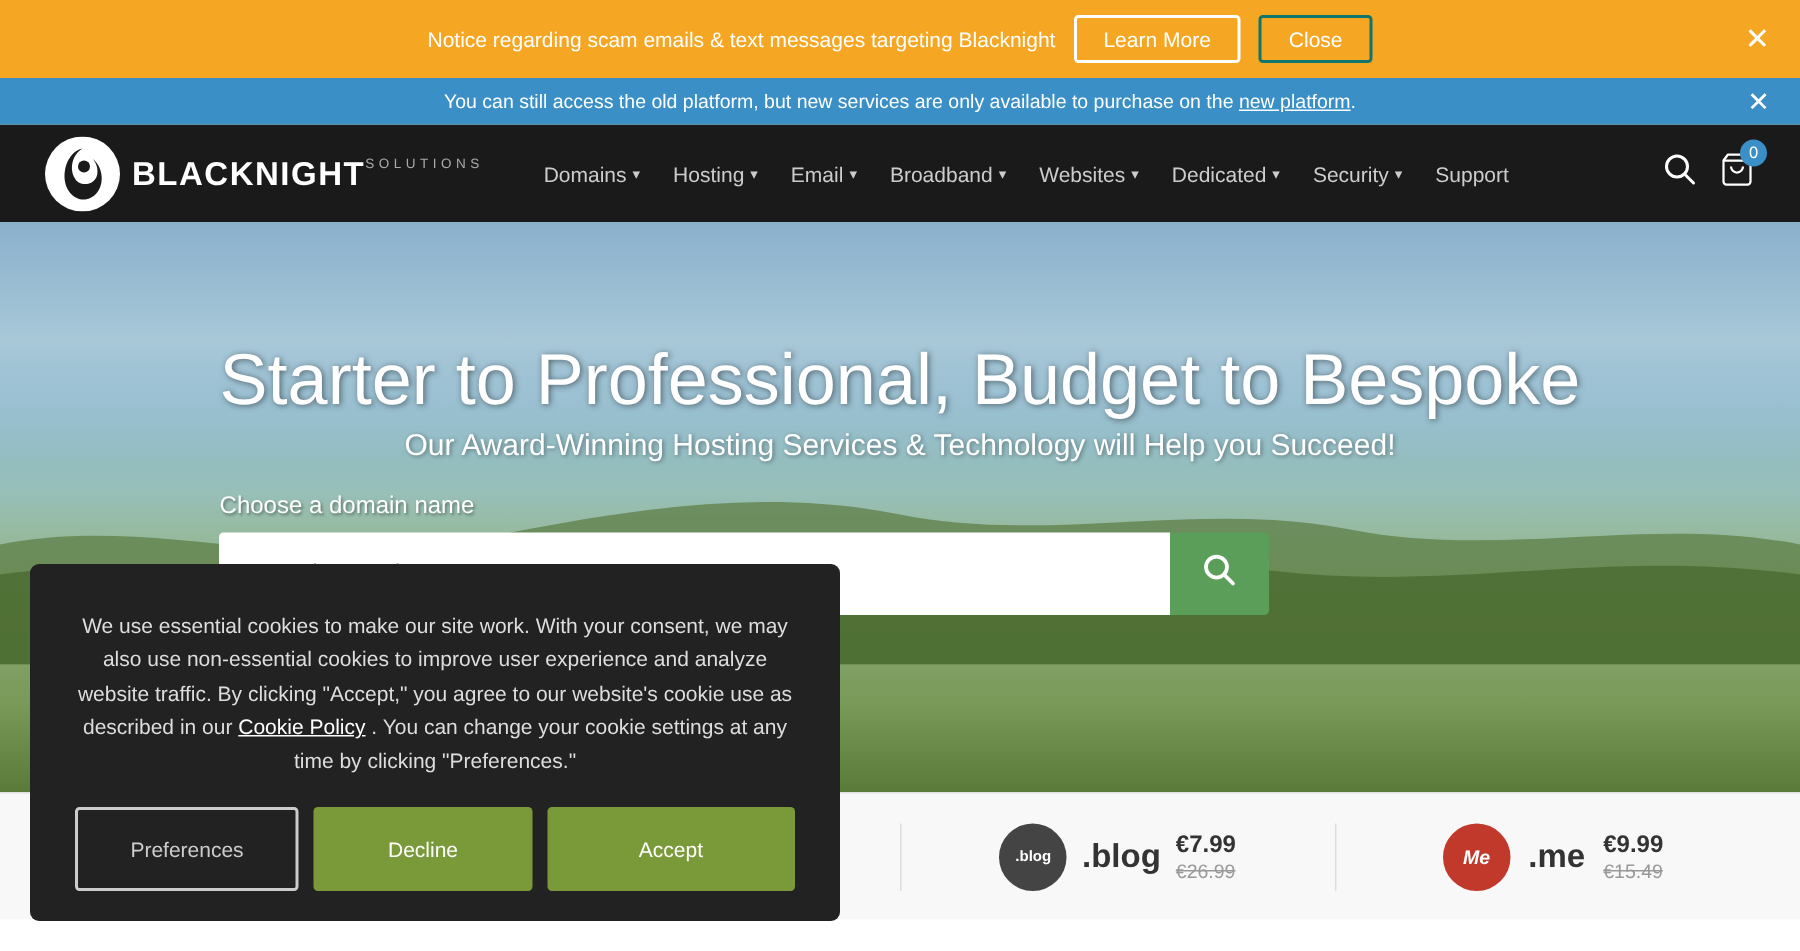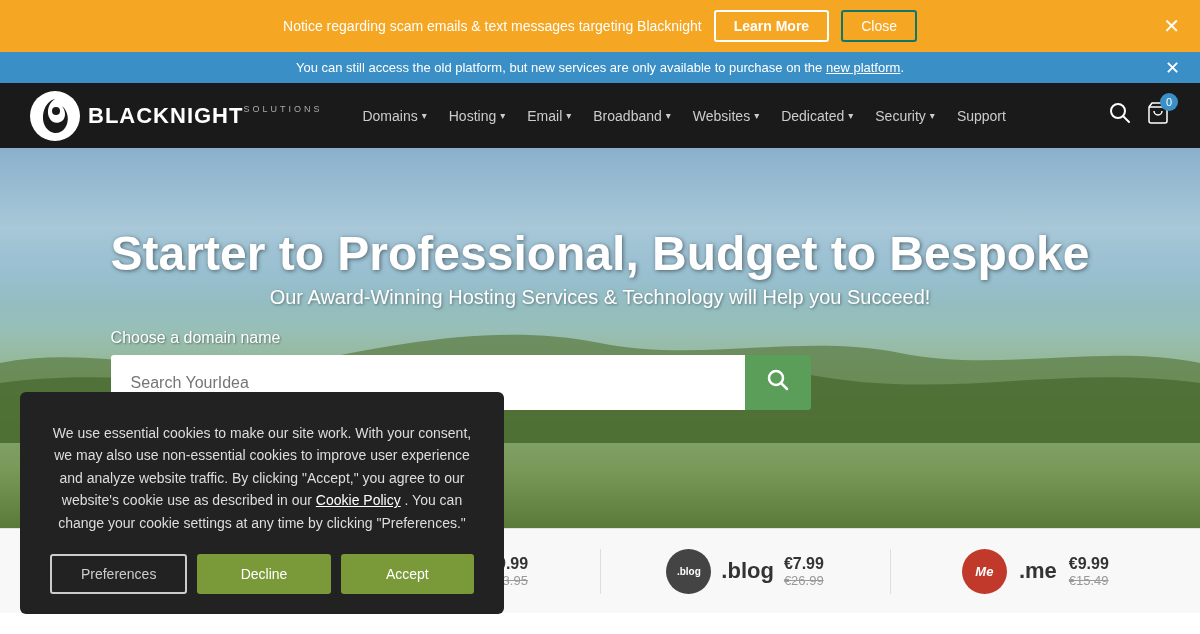--- a/index.html
+++ b/index.html
@@ -20,21 +20,20 @@
     }
     .notification-bar span { font-size: 14px; }
     .btn-learn-more {
       border: 2px solid #fff;
       background: transparent;
       color: #fff;
       padding: 6px 18px;
       cursor: pointer;
       font-size: 14px;
       border-radius: 3px;
-      font-weight: bold;
     }
     .btn-close-notif {
       border: 2px solid #0f766e;
       background: transparent;
       color: #fff;
       padding: 6px 18px;
       cursor: pointer;
       font-size: 14px;
       border-radius: 3px;
     }
@@ -179,21 +178,21 @@
       height: 160px;
       background: linear-gradient(to bottom, #8ab0cc 0%, #a8c8d8 50%, transparent 100%);
     }
     .hero-content {
       position: relative;
       z-index: 2;
       padding-bottom: 40px;
     }
     .hero h1 {
       font-size: 48px;
-      font-weight: bold;
+      font-weight: normal;
       text-shadow: 1px 1px 4px rgba(0,0,0,0.5);
       margin-bottom: 5px;
     }
     .hero p {
       font-size: 20px;
       text-shadow: 1px 1px 3px rgba(0,0,0,0.4);
       margin-bottom: 20px;
     }
     .domain-label {
       font-size: 16px;
@@ -263,21 +262,21 @@
     }
     .domain-prices { display: flex; flex-direction: column; }
     .price-new { font-size: 16px; font-weight: bold; color: #333; }
     .price-old { font-size: 13px; color: #999; text-decoration: line-through; }
 
     
     .cookie-banner {
       position: fixed;
       bottom: 20px;
       left: 20px;
-      width: 484px;
+      width: 540px;
       background: #222;
       color: #ddd;
       border-radius: 6px;
       padding: 30px 30px 20px;
       z-index: 1000;
       font-size: 14px;
       line-height: 1.6;
     }
     .cookie-text {
       text-align: center;
@@ -303,21 +302,21 @@
       padding: 10px;
       background: #7a9a3a;
       border: none;
       color: #fff;
       cursor: pointer;
       font-size: 14px;
       border-radius: 3px;
     }
     .btn-accept {
       flex: 1;
-      padding: 10px;
+      padding: 20px;
       background: #7a9a3a;
       border: none;
       color: #fff;
       cursor: pointer;
       font-size: 14px;
       border-radius: 3px;
     }
   </style>
 </head>
 <body>

